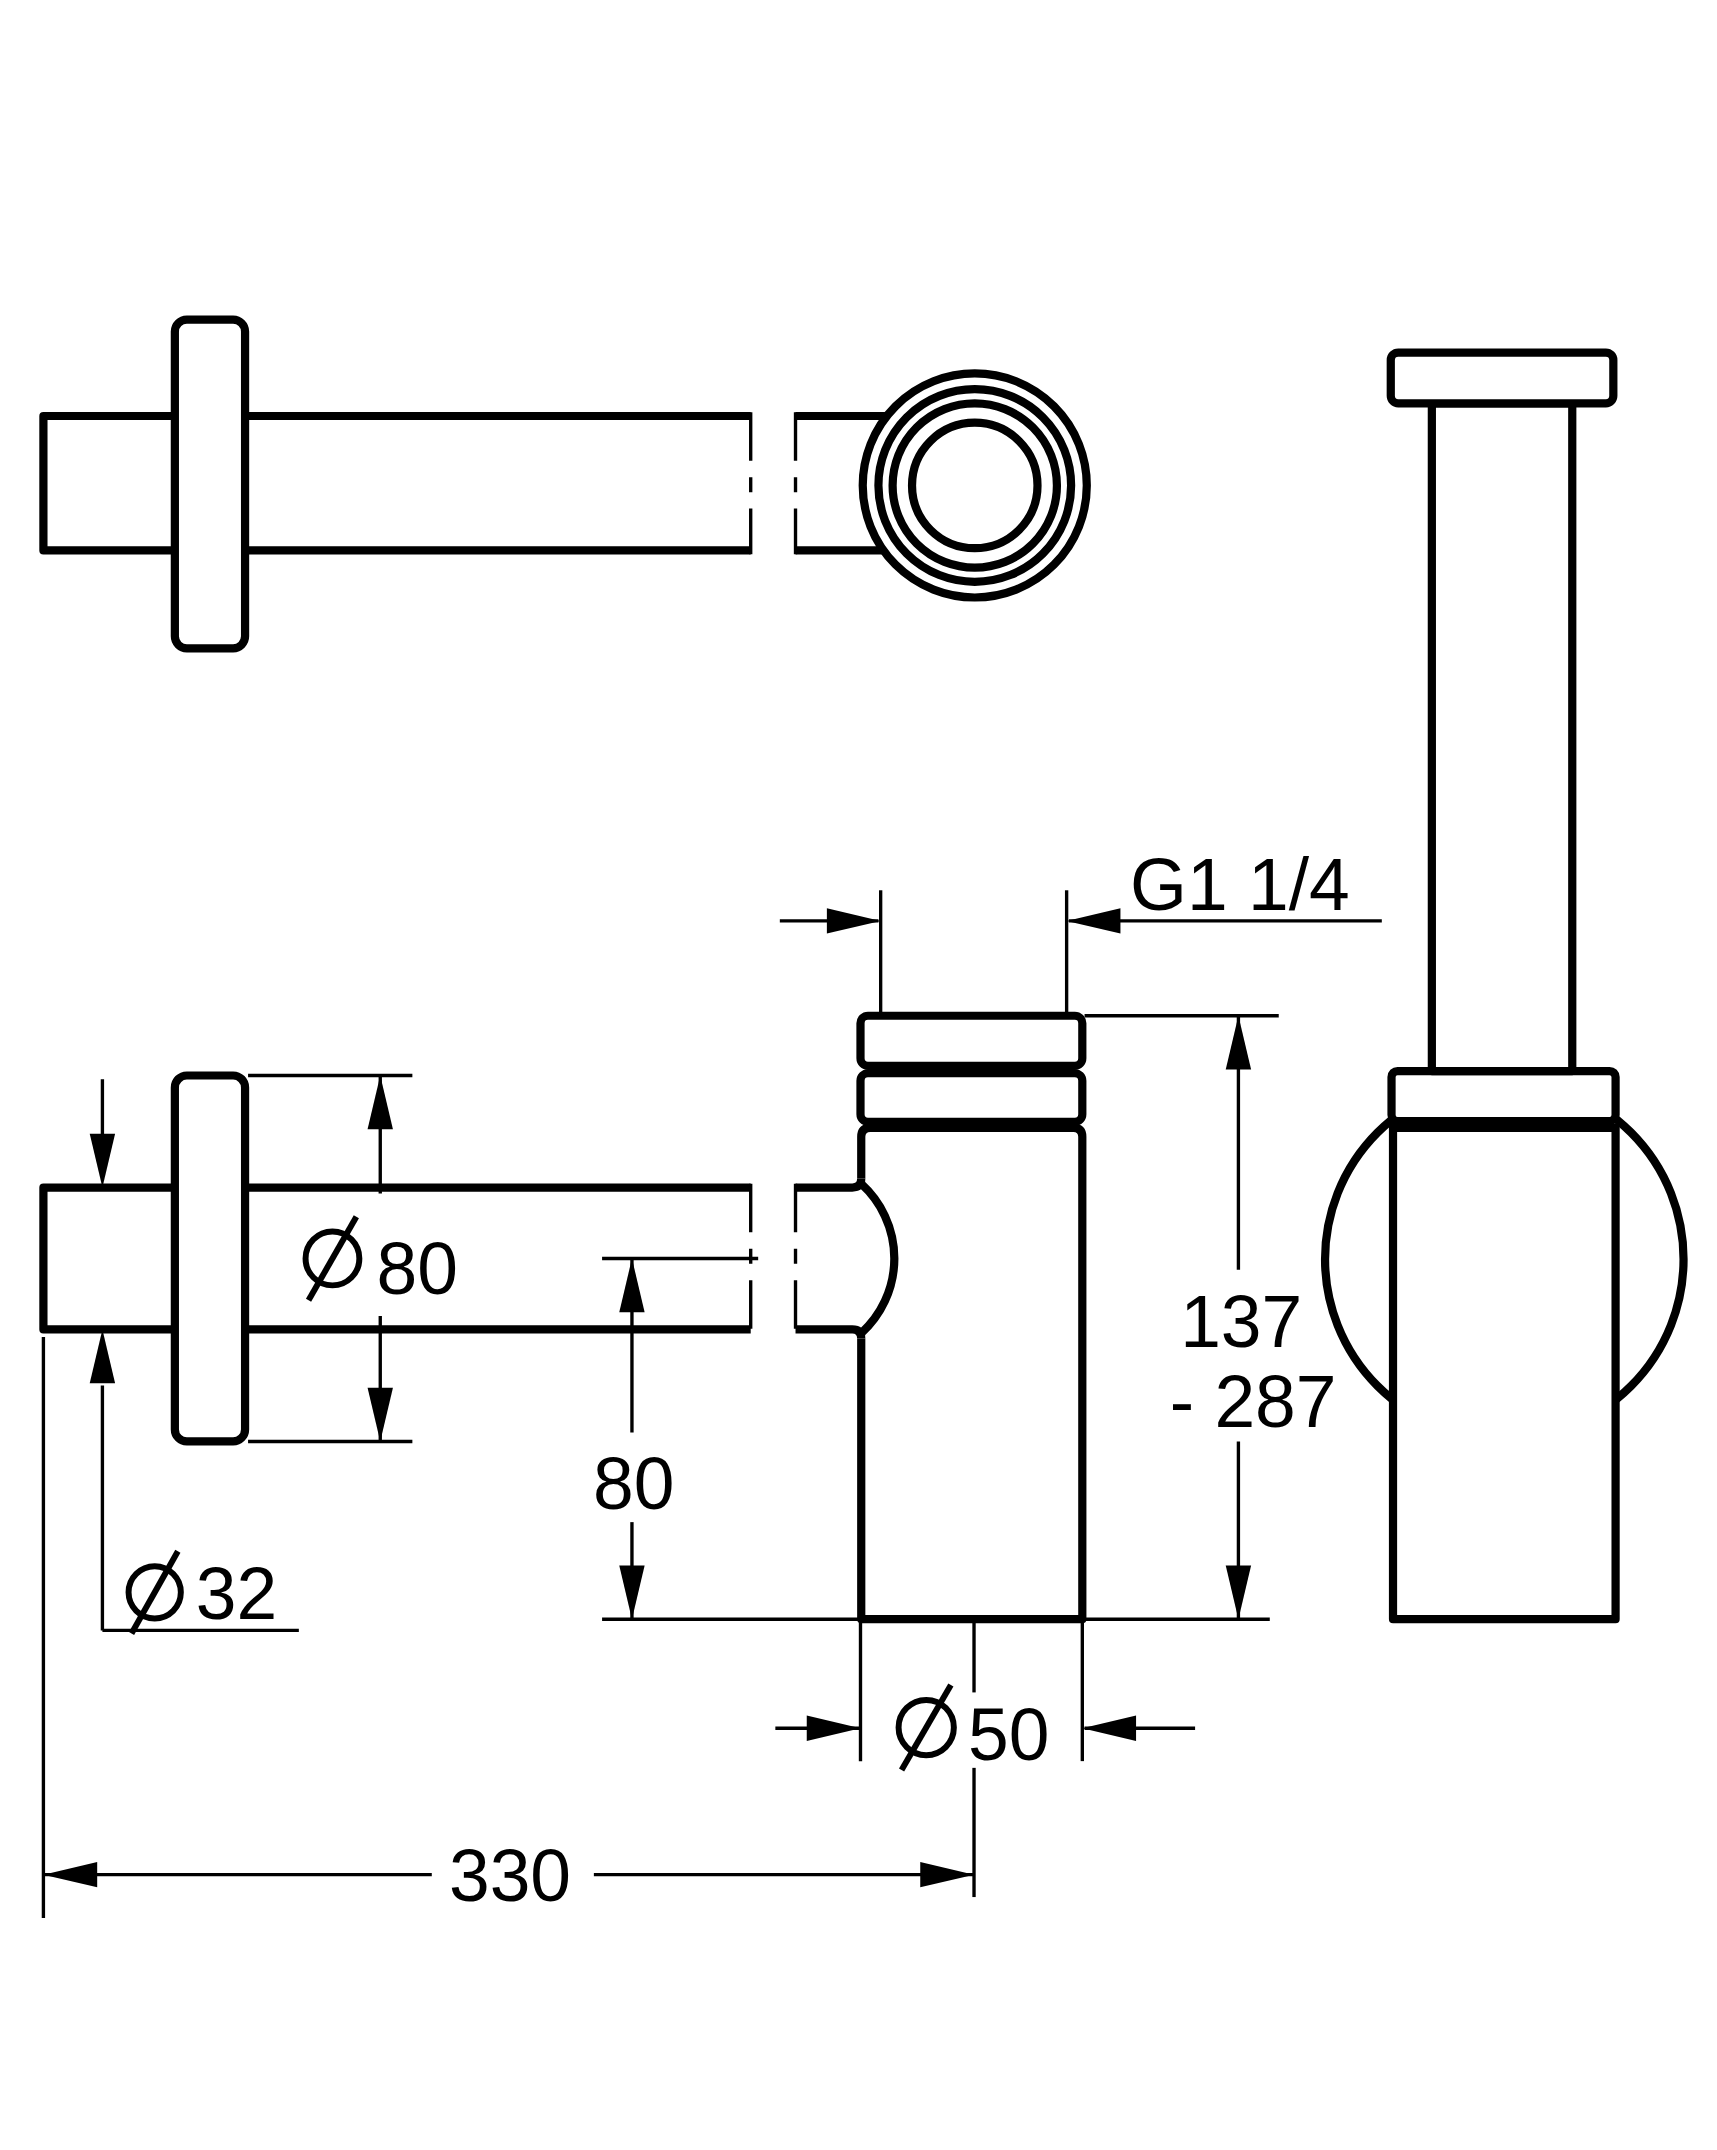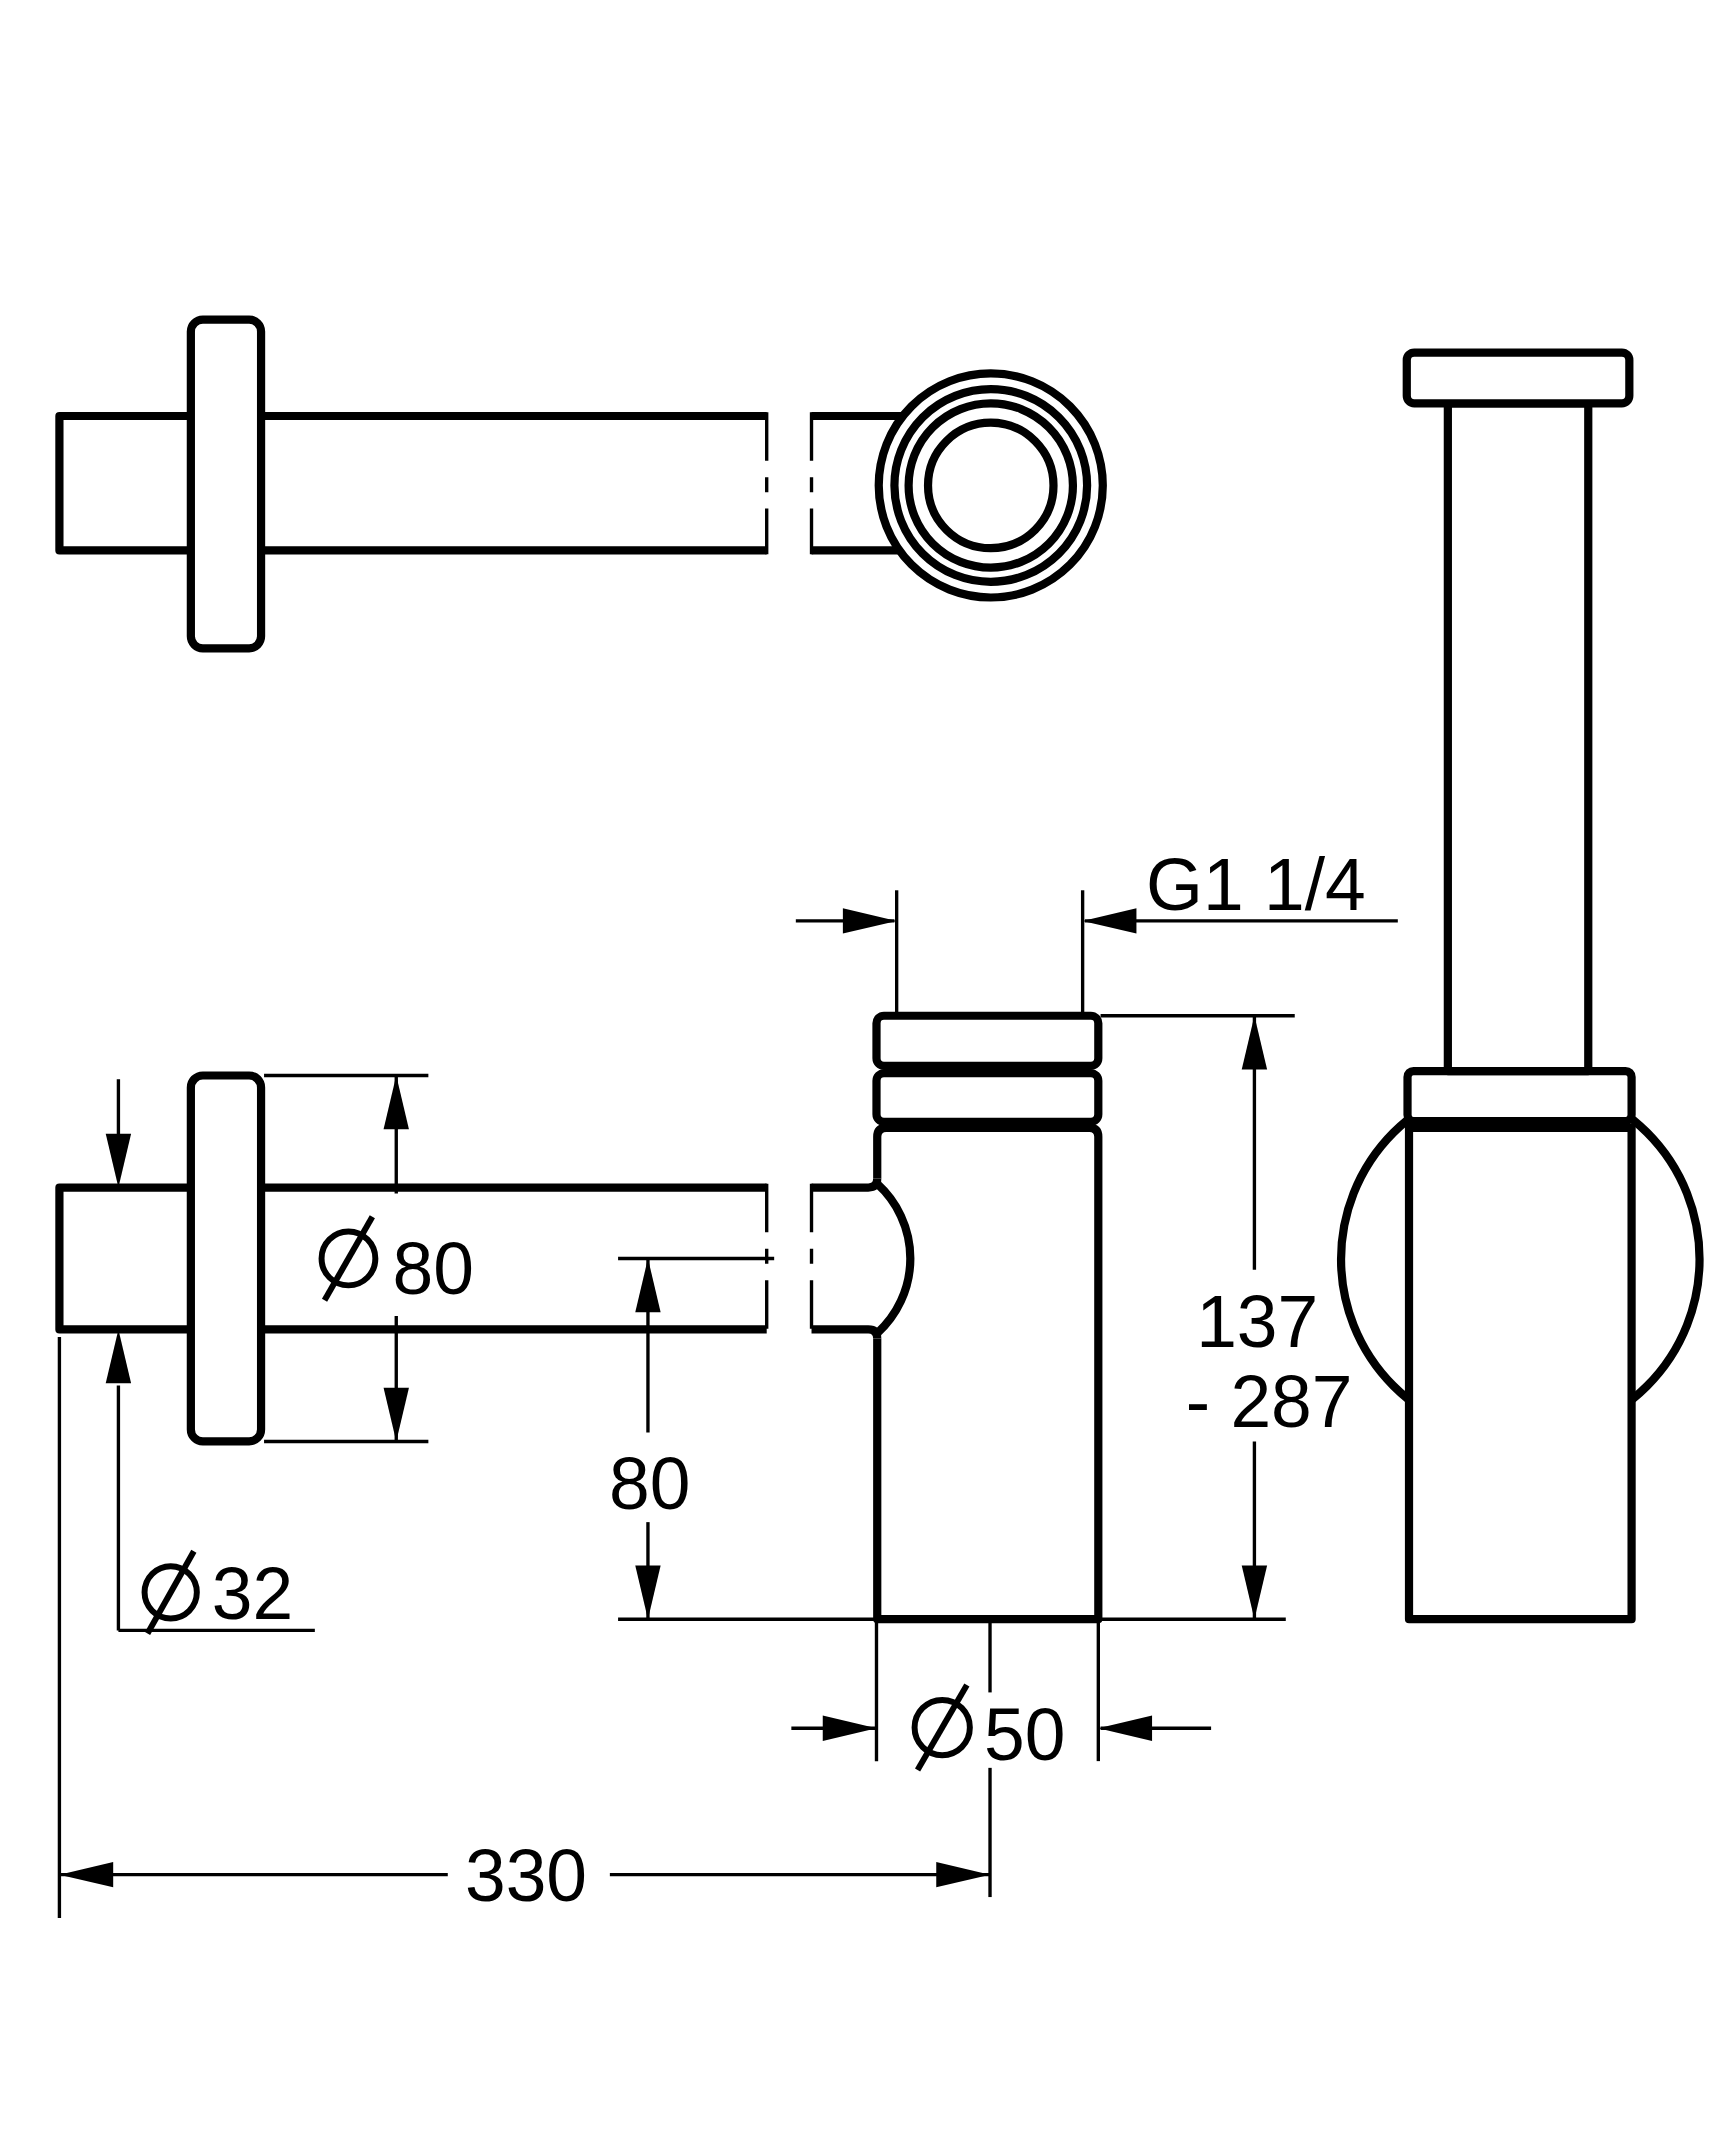--- a/index.html
+++ b/index.html
@@ -5,21 +5,20 @@
   html, body {
     margin: 0;
     padding: 0;
     background: #ffffff;
   }
   .page {
     width: 1582px;
     height: 2151px;
     background: #ffffff;
     position: relative;
-    margin-left: 16px;
   }
   svg { display: block; }
 
   
   .tk  { stroke-width: 11; fill: none; stroke-linejoin: round; stroke-linecap: butt; }
   .tkf { stroke-width: 11; fill: #ffffff; stroke-linejoin: round; }
   .tn  { stroke-width: 4.5; fill: none; }
   .tick{ stroke-width: 6.5; fill: none; }
   .dash{ stroke-width: 4.5; fill: none; stroke-dasharray: 65 22 20 22; }
   .sym { stroke-width: 8; fill: none; }

